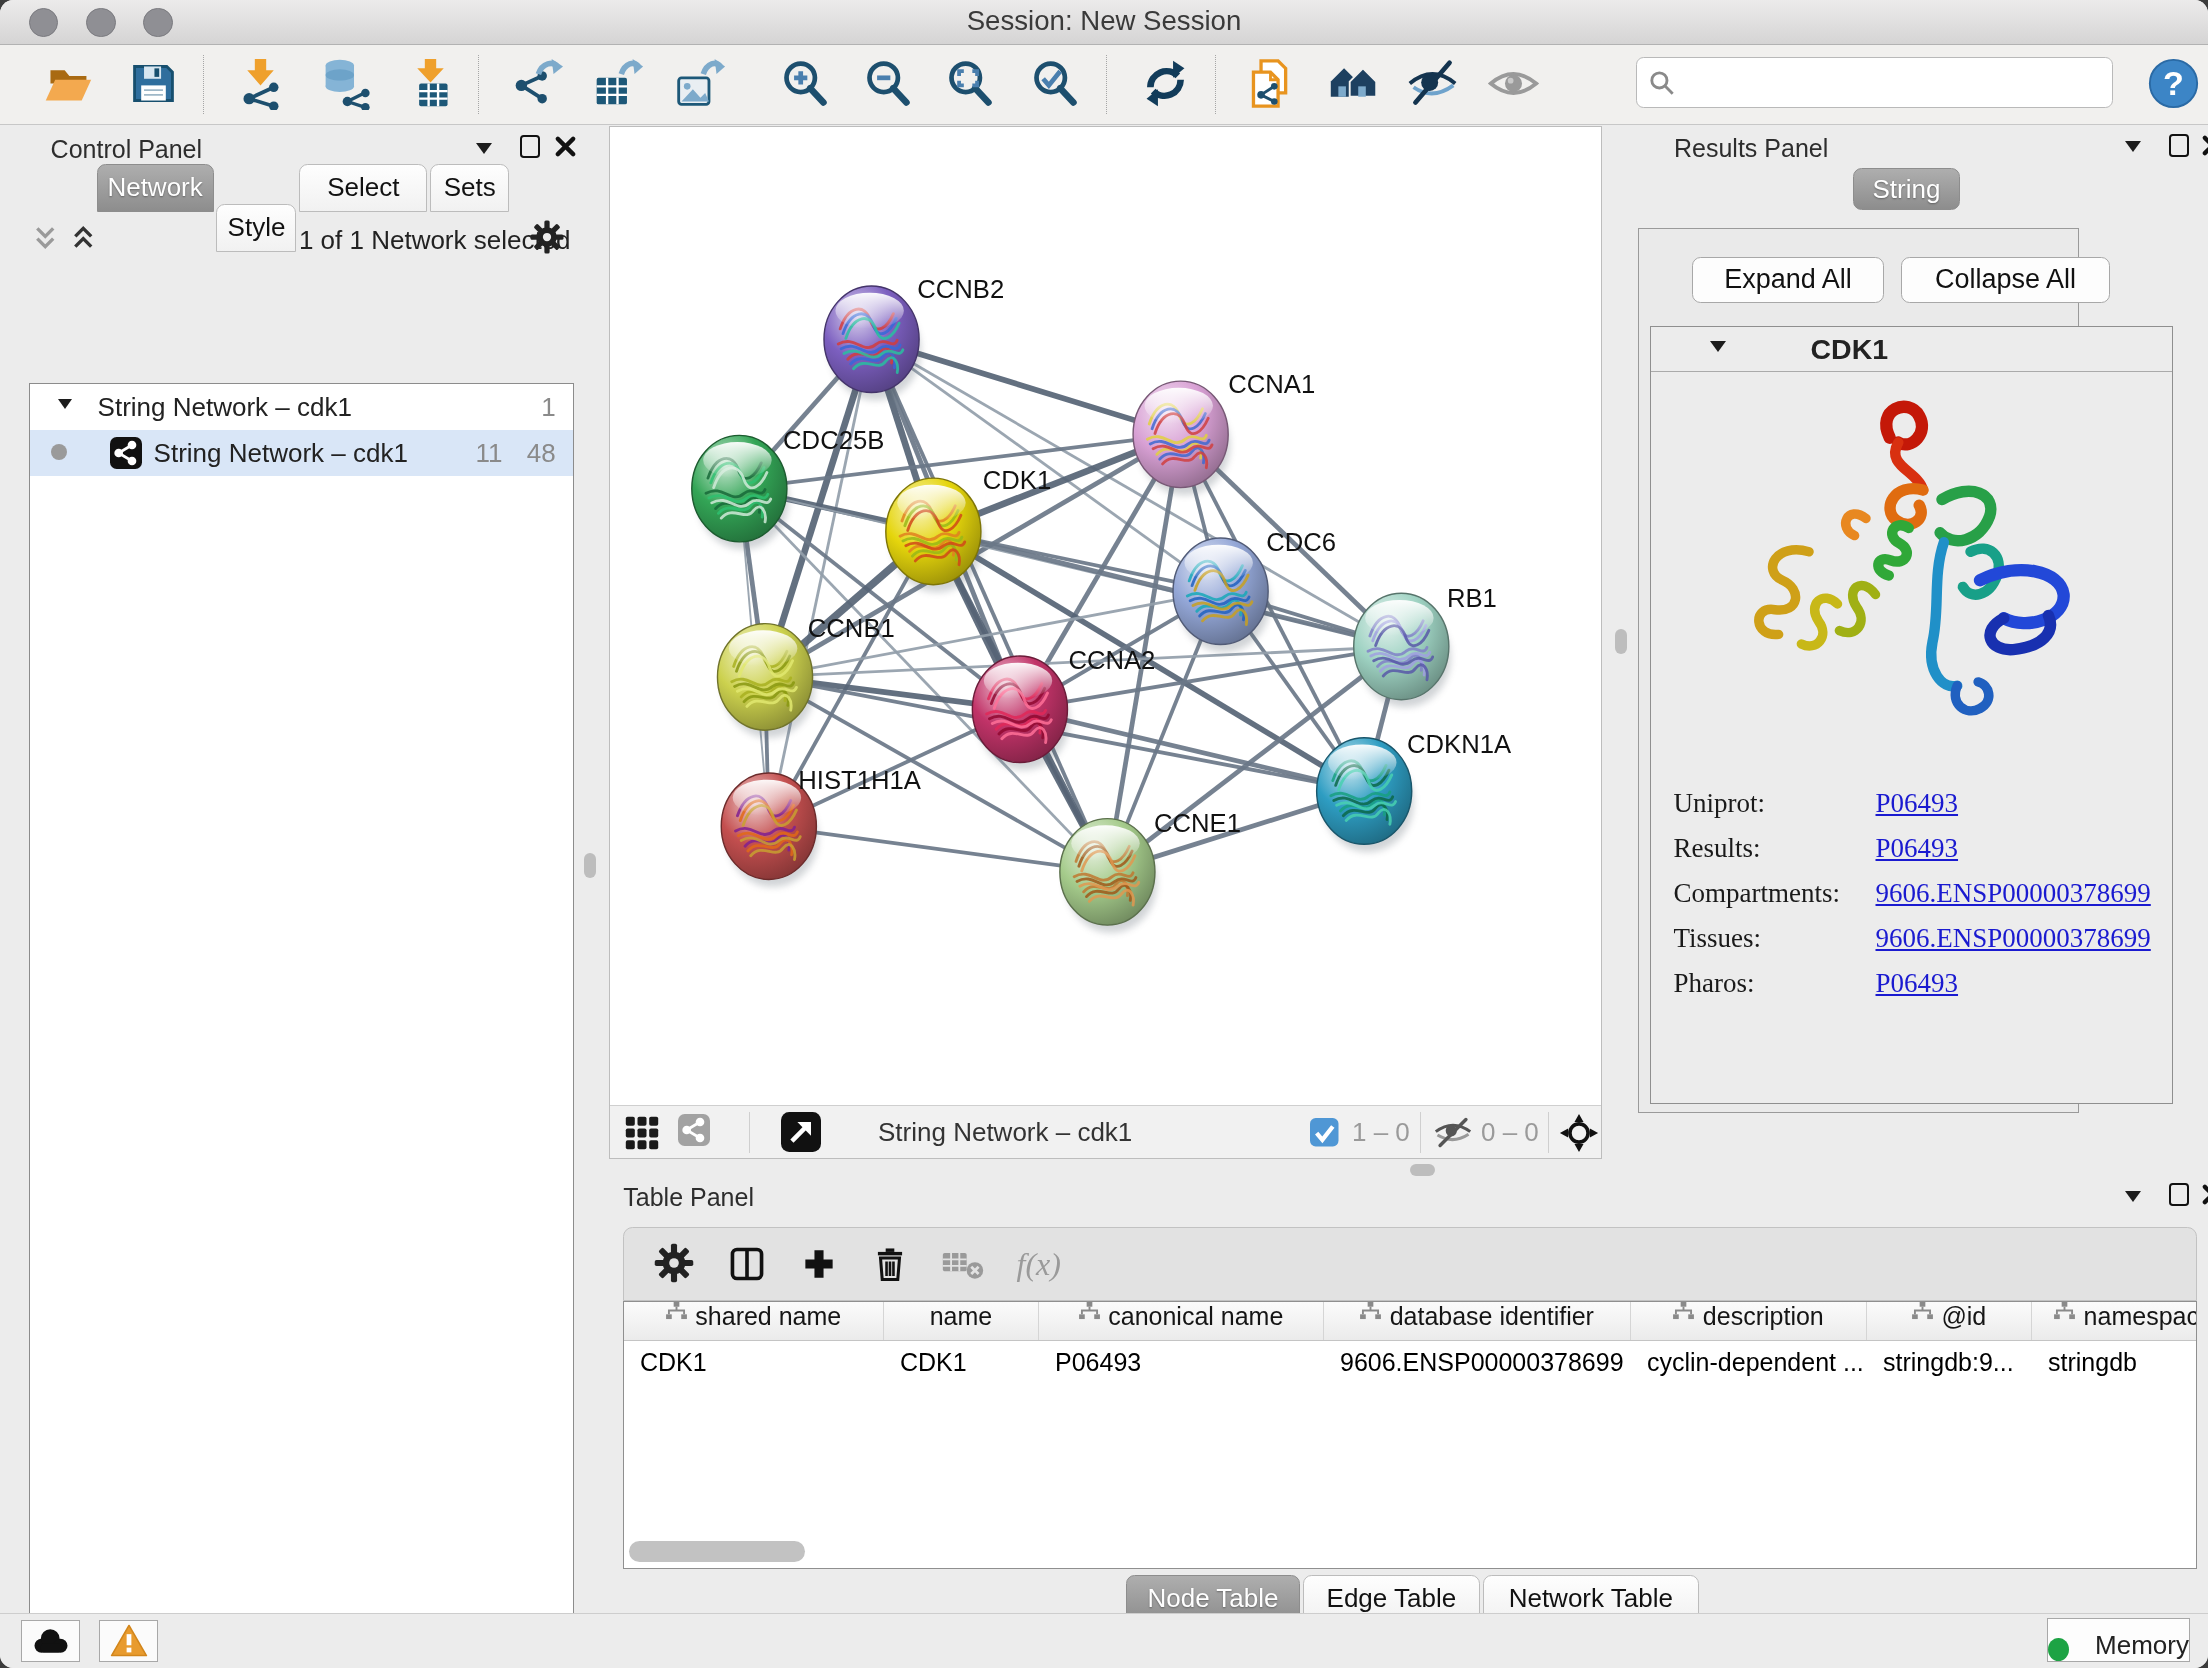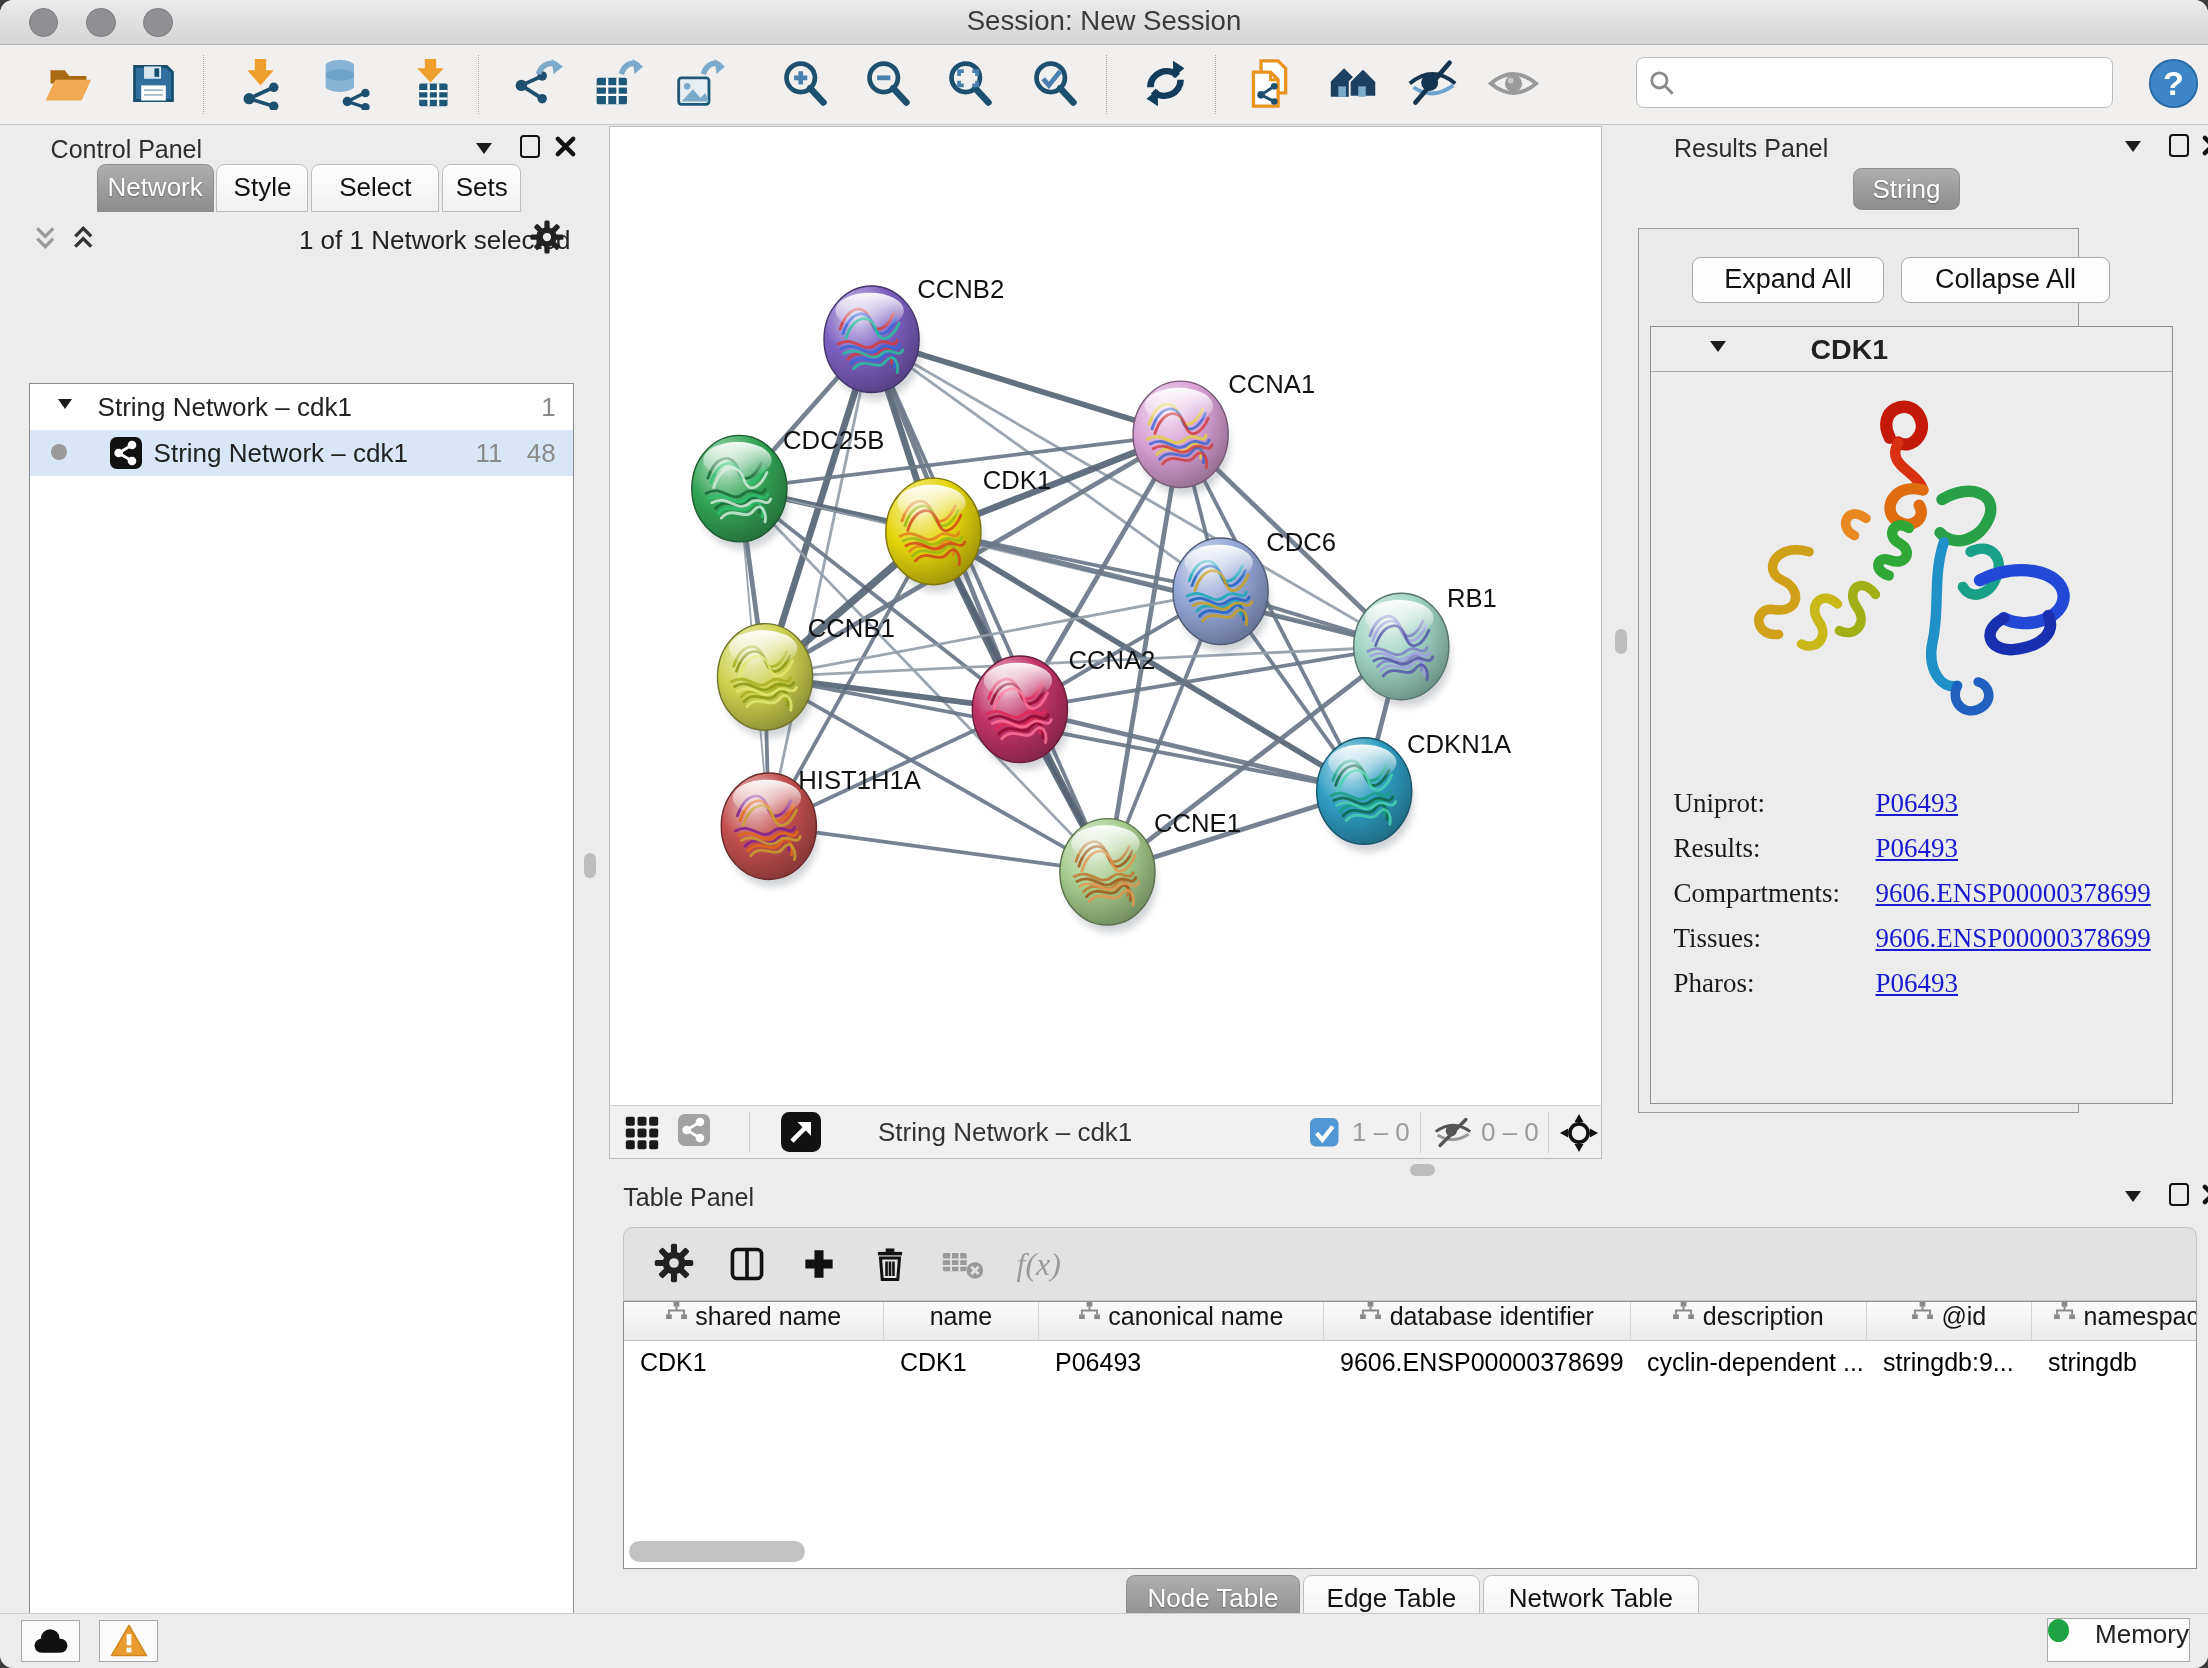--- a/index.html
+++ b/index.html
@@ -57,21 +57,21 @@
   .thdr{display:flex;height:38px;background:linear-gradient(#fbfbfb,#ebebeb);border-bottom:1.9px solid #c4c4c4}
   .th{display:flex;align-items:flex-start;justify-content:center;gap:8.6px;font-size:25px;color:#151515;
       border-right:1px solid #d5d5d5;box-sizing:border-box;overflow:hidden;white-space:nowrap;flex:0 0 auto}
   .tr{display:flex;height:42px}
   .td{font-size:25px;color:#000;padding-left:16px;box-sizing:border-box;line-height:42px;overflow:hidden;white-space:nowrap;flex:0 0 auto}
   .fx{font-size:32px;font-style:italic;color:#9a9a9a}
   
   .statusbar{position:absolute;left:0;right:0;top:1613px;height:55px;background:#ececec;border-top:1px solid #cdcdcd}
   .sbtn{position:absolute;top:5.7px;width:57px;height:40px;background:#fbfbfb;border:1.9px solid #a8a8a8;display:flex;align-items:center;justify-content:center}
   .membtn{position:absolute;left:2047px;top:3.8px;width:143px;height:44px;background:#fdfdfd;border:1.9px solid #a8a8a8;
-          display:flex;align-items:flex-start;justify-content:center;gap:26px;font-size:26px;box-sizing:border-box}
+          display:flex;align-items:flex-end;justify-content:center;gap:26px;font-size:26px;box-sizing:border-box}
   .memdot{width:23px;height:23px;border-radius:50%;background:#1da344}
 </style>
 </head>
 <body>
 
 <svg width="0" height="0" style="position:absolute">
   <defs>
     <g id="shareG" fill="currentColor" stroke="currentColor">
       <path d="M13 24L33 12M13 24L33 36" fill="none" stroke-width="4"></path>
       <circle cx="33" cy="12" r="6.5" stroke="none"></circle>
@@ -260,21 +260,21 @@
 
   <div class="abs" style="left:7.6px;top:124px;width:563px;height:1493px">
     <span class="abs phead" style="left:43px;top:11.4px">Control Panel</span>
     <span class="abs tri-down" style="left:468px;top:19px"></span>
     <span class="abs wbox" style="left:512px;top:11.4px"></span>
     <svg class="abs" style="left:547px;top:12.4px" width="21" height="21" viewBox="0 0 22 22">
         <path d="M3 3l16 16M19 3L3 19" stroke="#111" stroke-width="4.5" stroke-linecap="round"></path>
       </svg>
     <div class="abs" id="cp-tabs" style="left:89px;top:40px;display:flex">
         <div class="tab active" style="width: 117px;">Network</div>
-        <div class="tab" style="width: 92px;">Style</div>
+        <div class="tab" style="width: 80px; margin-top: 40px;">Style</div>
         <div class="tab" style="width: 128px;">Select</div>
         <div class="tab" style="width: 79px;">Sets</div>
       </div>
     <svg class="abs" style="left:23px;top:101px" width="28.5" height="25" viewBox="0 0 20 22">
         <path d="M3 3l7 7 7-7M3 12l7 7 7-7" stroke="#9a9a9a" stroke-width="3" fill="none"></path>
       </svg>
     <svg class="abs" style="left:61px;top:101px" width="28.5" height="25" viewBox="0 0 20 22">
         <path d="M3 10l7-7 7 7M3 19l7-7 7 7" stroke="#333" stroke-width="3" fill="none"></path>
       </svg>
     <span class="abs" style="left:0;right:0;top:101px;text-align:right;font-size:26px">1 of 1 Network selected</span>

